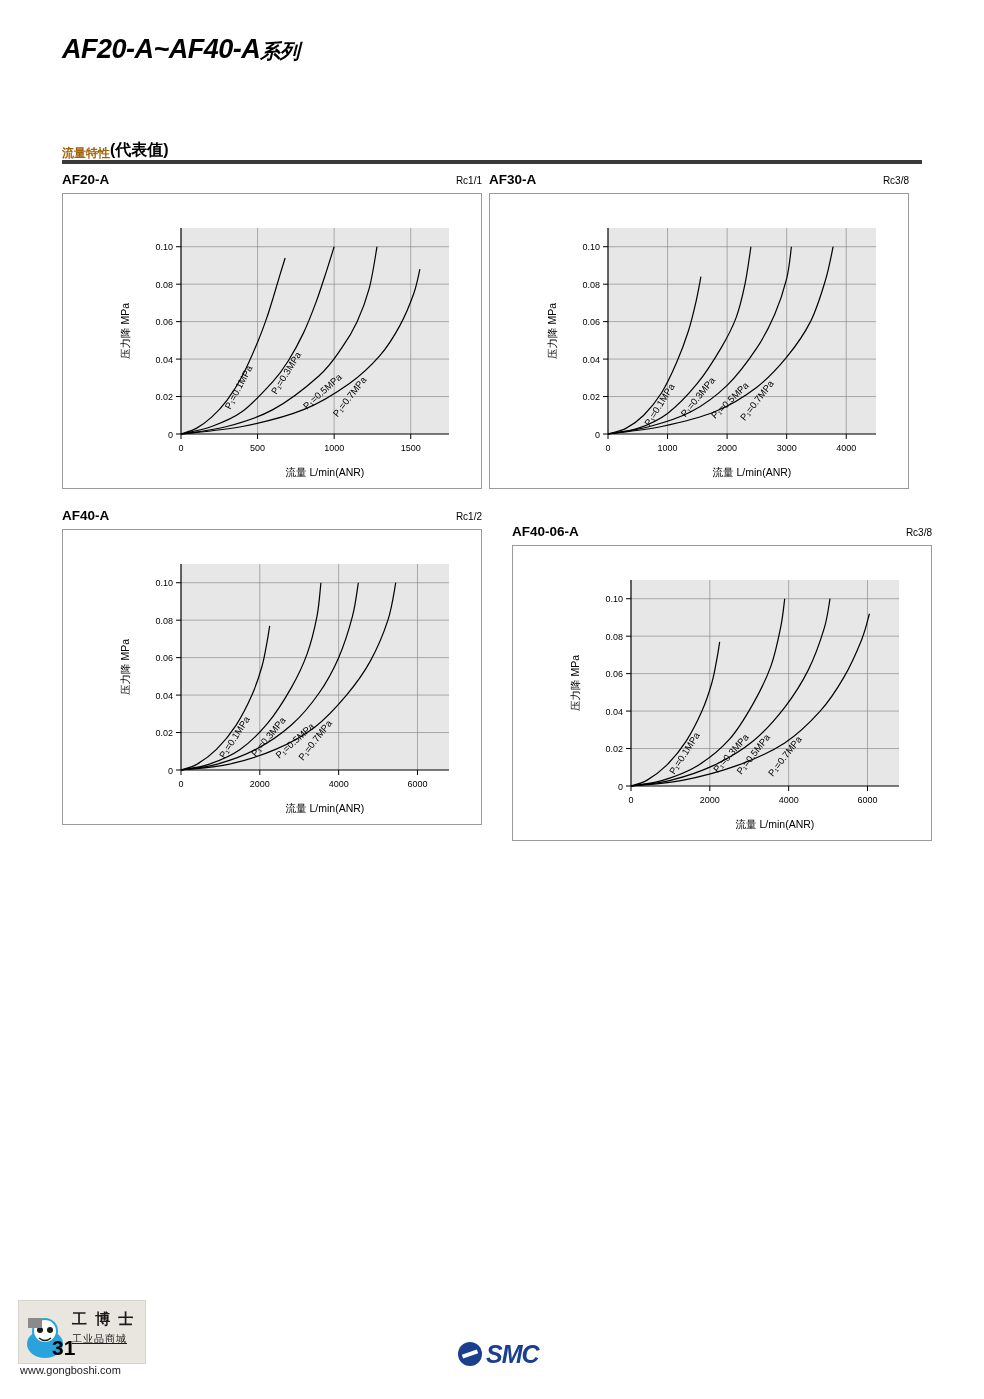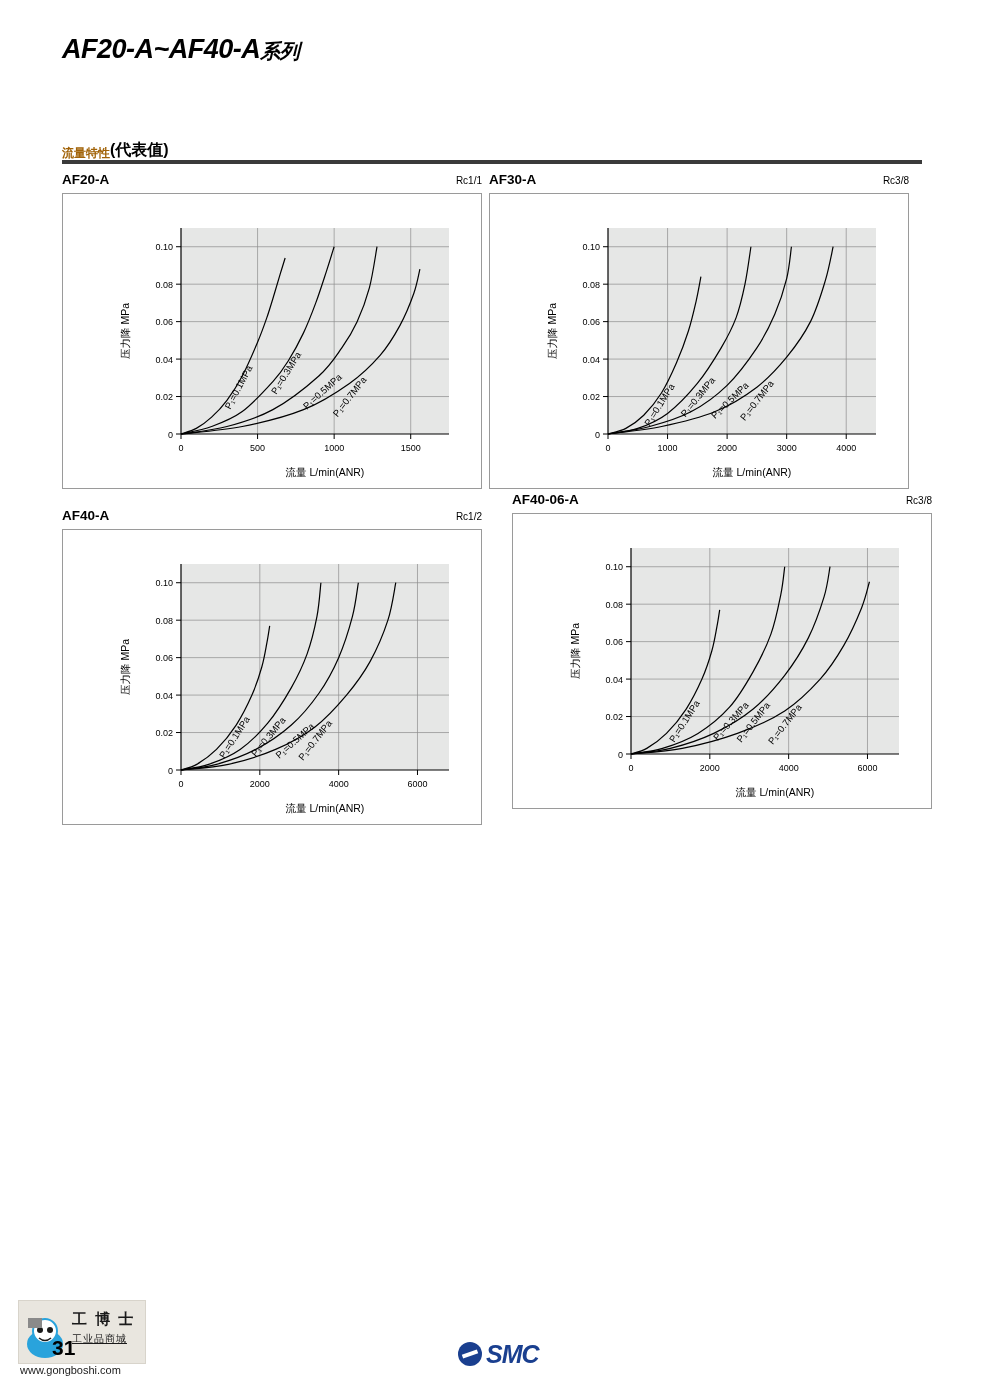--- a/index.html
+++ b/index.html
@@ -362,21 +362,21 @@
           <path d="M 118.00 240.00 C 123.91 239.06 140.99 237.82 153.47 234.38 C 165.95 230.95 180.40 225.95 192.88 219.40 C 205.36 212.85 217.84 204.42 228.35 195.05 C 238.86 185.69 248.06 174.45 255.94 163.22 C 263.82 151.98 270.06 140.43 275.65 127.64 C 281.23 114.84 286.16 98.92 289.44 86.44 C 292.73 73.95 294.37 58.35 295.35 52.73" fill="none" stroke="#000" stroke-width="1.2"></path>
           <text x="216.35294117647058" y="229.05454545454546" font-size="9.5" font-family="&quot;Liberation Sans&quot;, sans-serif" fill="#000" transform="rotate(-41.7 216.4 229.1)">P₁=0.5MPa</text>
           <path d="M 118.00 240.00 C 125.88 239.06 149.53 237.82 165.29 234.38 C 181.06 230.95 198.14 225.64 212.59 219.40 C 227.04 213.16 240.18 205.98 252.00 196.93 C 263.82 187.88 274.33 176.02 283.53 165.09 C 292.73 154.17 300.28 143.87 307.18 131.38 C 314.07 118.90 320.64 103.29 324.91 90.18 C 329.18 77.07 331.48 58.97 332.79 52.73" fill="none" stroke="#000" stroke-width="1.2"></path>
           <text x="240" y="230.92727272727274" font-size="9.5" font-family="&quot;Liberation Sans&quot;, sans-serif" fill="#000" transform="rotate(-52.0 240.0 230.9)">P₁=0.7MPa</text>
           <text x="0" y="0" font-size="10.5" font-family="&quot;Liberation Sans&quot;, sans-serif" fill="#000" text-anchor="middle" transform="translate(66 137) rotate(-90)">压力降  MPa</text>
           <text x="262" y="282" font-size="10.5" font-family="&quot;Liberation Sans&quot;, sans-serif" fill="#000" text-anchor="middle">流量  L/min(ANR)</text>
         </svg>
       </div>
   </div>
 
-  <div class="chart-block" id="chart-3" style="left:512px; top:492px;">
+  <div class="chart-block" id="chart-3" style="left:512px; top:524px;">
     <div class="chart-header">
       <span class="name">AF40-06-A</span>
       <span class="port">Rc3/8</span>
     </div>
     <div class="chart-frame">
         <svg width="418" height="294" class="plot-svg" viewBox="0 0 418 294">
           <rect x="118" y="34" width="268" height="206" fill="#e6e7e6"></rect>
           <line x1="118" y1="202.54545454545456" x2="386" y2="202.54545454545456" stroke="#8c8c8c" stroke-width="0.7"></line>
           <line x1="118" y1="165.0909090909091" x2="386" y2="165.0909090909091" stroke="#8c8c8c" stroke-width="0.7"></line>
           <line x1="118" y1="127.63636363636364" x2="386" y2="127.63636363636364" stroke="#8c8c8c" stroke-width="0.7"></line>

